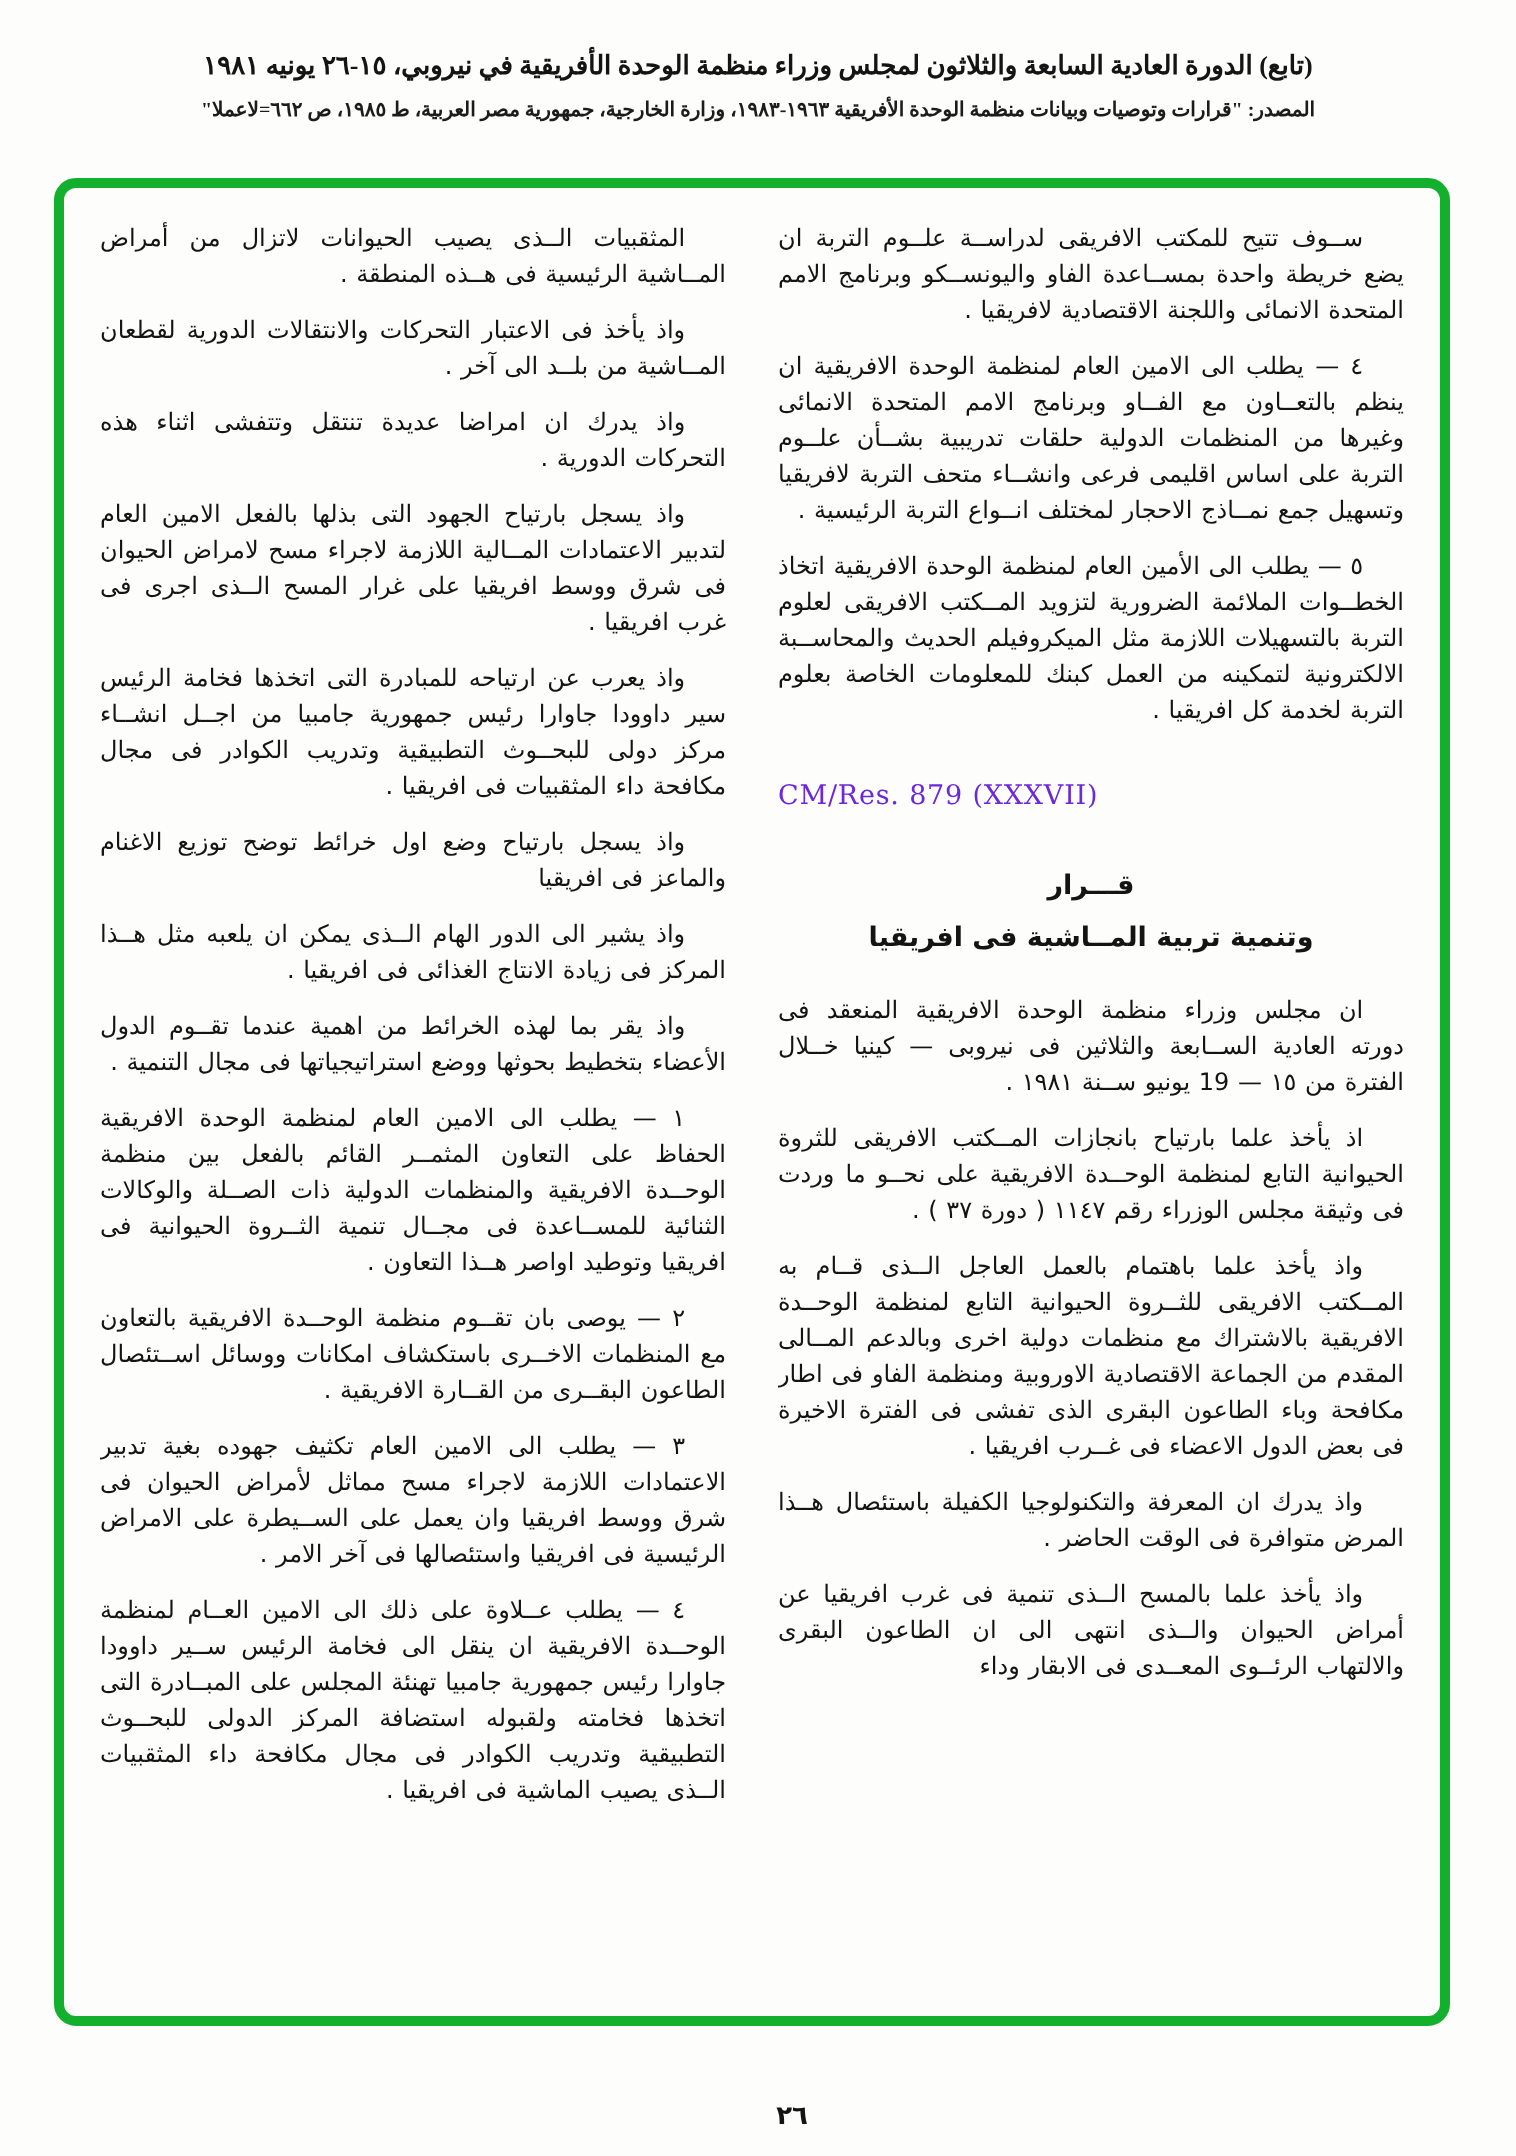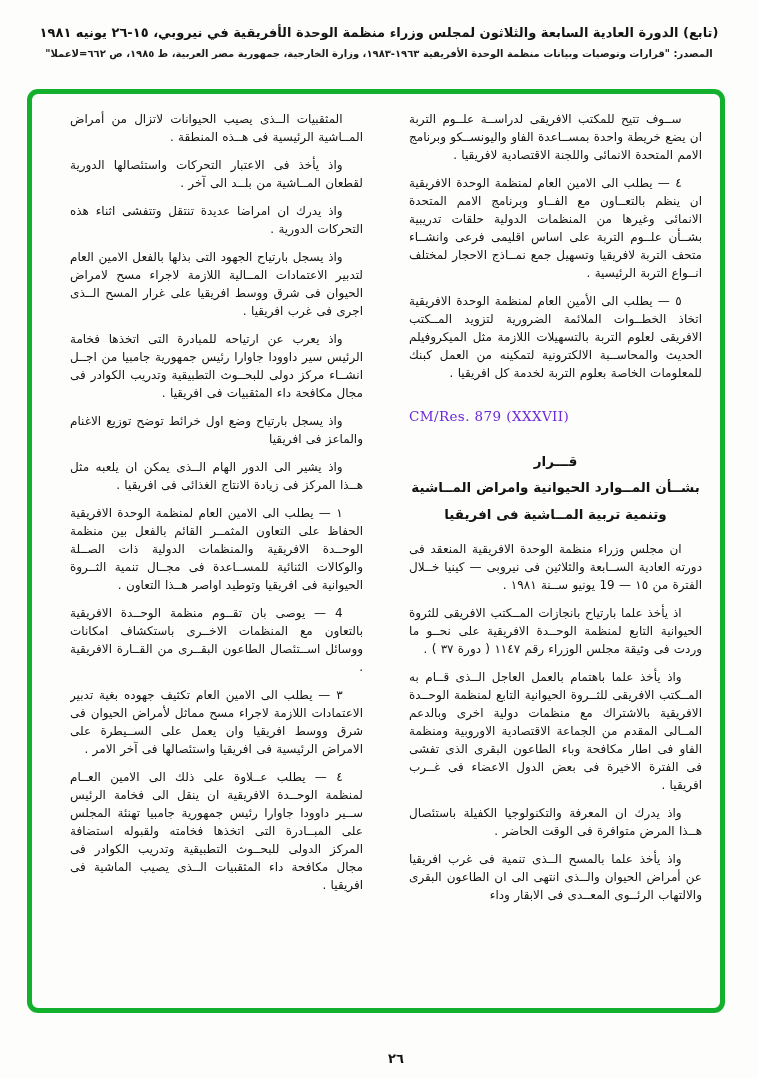--- a/index.html
+++ b/index.html
@@ -12,20 +12,21 @@
     background: var(--page-bg, #fdfdfb);
     font-family: "DejaVu Sans", sans-serif;
     color: var(--ink, #141414);
     overflow: hidden;
   }
   
   .doc-header {
     direction: rtl;
     text-align: center;
     padding-top: 25px;
+    font-family: Liberation Serif, serif;
   }
   .doc-header .line1 {
     font-size: 13px;
     font-weight: bold;
     letter-spacing: 0.2px;
   }
   .doc-header .line2 {
     font-size: 10px;
     font-weight: bold;
     margin-top: 8px;
@@ -47,21 +48,20 @@
     display: flex;
     direction: rtl;          
     gap: 26px;
     padding: 16px 18px 10px 18px;
     height: 100%;
   }
   .col {
     flex: 1 1 0;
     direction: rtl;
     overflow: hidden;
-    margin-left: 20px;
   }
   .col p {
     font-size: 12px;
     line-height: 1.5;
     text-align: justify;
     text-align-last: right;
     text-indent: 1.7em;
     margin-bottom: 10px;
     color: var(--ink, #141414);
     word-spacing: 0.5px;
@@ -110,41 +110,41 @@
 
       <section class="col">
         <p>ســوف تتيح للمكتب الافريقى لدراســة علــوم التربة ان يضع خريطة واحدة بمســاعدة الفاو واليونســكو وبرنامج الامم المتحدة الانمائى واللجنة الاقتصادية لافريقيا .</p>
         <p>٤ — يطلب الى الامين العام لمنظمة الوحدة الافريقية ان ينظم بالتعــاون مع الفــاو وبرنامج الامم المتحدة الانمائى وغيرها من المنظمات الدولية حلقات تدريبية بشــأن علــوم التربة على اساس اقليمى فرعى وانشــاء متحف التربة لافريقيا وتسهيل جمع نمــاذج الاحجار لمختلف انــواع التربة الرئيسية .</p>
         <p>٥ — يطلب الى الأمين العام لمنظمة الوحدة الافريقية اتخاذ الخطــوات الملائمة الضرورية لتزويد المــكتب الافريقى لعلوم التربة بالتسهيلات اللازمة مثل الميكروفيلم الحديث والمحاســبة الالكترونية لتمكينه من العمل كبنك للمعلومات الخاصة بعلوم التربة لخدمة كل افريقيا .</p>
 
         <div class="res-number">CM/Res. 879 (XXXVII)</div>
 
         <div class="res-title">
           <div>قـــرار</div>
-          <div>بشــأن المــوارد الحيوانية وامراض المــاشية</div>
           <div>وتنمية تربية المــاشية فى افريقيا</div>
         </div>
 
         <p>ان مجلس وزراء منظمة الوحدة الافريقية المنعقد فى دورته العادية الســابعة والثلاثين فى نيروبى — كينيا خــلال الفترة من ١٥ — 19 يونيو ســنة ١٩٨١ .</p>
         <p>اذ يأخذ علما بارتياح بانجازات المــكتب الافريقى للثروة الحيوانية التابع لمنظمة الوحــدة الافريقية على نحــو ما وردت فى وثيقة مجلس الوزراء رقم ١١٤٧ ( دورة ٣٧ ) .</p>
         <p>واذ يأخذ علما باهتمام بالعمل العاجل الــذى قــام به المــكتب الافريقى للثــروة الحيوانية التابع لمنظمة الوحــدة الافريقية بالاشتراك مع منظمات دولية اخرى وبالدعم المــالى المقدم من الجماعة الاقتصادية الاوروبية ومنظمة الفاو فى اطار مكافحة وباء الطاعون البقرى الذى تفشى فى الفترة الاخيرة فى بعض الدول الاعضاء فى غــرب افريقيا .</p>
         <p>واذ يدرك ان المعرفة والتكنولوجيا الكفيلة باستئصال هــذا المرض متوافرة فى الوقت الحاضر .</p>
         <p>واذ يأخذ علما بالمسح الــذى تنمية فى غرب افريقيا عن أمراض الحيوان والــذى انتهى الى ان الطاعون البقرى والالتهاب الرئــوى المعــدى فى الابقار وداء</p>
       </section>
 
       <section class="col">
         <p>المثقبيات الــذى يصيب الحيوانات لاتزال من أمراض المــاشية الرئيسية فى هــذه المنطقة .</p>
-        <p>واذ يأخذ فى الاعتبار التحركات واستئصالها الدورية لقطعان المــاشية من بلــد الى آخر .</p>
+        <p>واذ يأخذ فى الاعتبار التحركات والانتقالات الدورية لقطعان المــاشية من بلــد الى آخر .</p>
         <p>واذ يدرك ان امراضا عديدة تنتقل وتتفشى اثناء هذه التحركات الدورية .</p>
         <p>واذ يسجل بارتياح الجهود التى بذلها بالفعل الامين العام لتدبير الاعتمادات المــالية اللازمة لاجراء مسح لامراض الحيوان فى شرق ووسط افريقيا على غرار المسح الــذى اجرى فى غرب افريقيا .</p>
         <p>واذ يعرب عن ارتياحه للمبادرة التى اتخذها فخامة الرئيس سير داوودا جاوارا رئيس جمهورية جامبيا من اجــل انشــاء مركز دولى للبحــوث التطبيقية وتدريب الكوادر فى مجال مكافحة داء المثقبيات فى افريقيا .</p>
         <p>واذ يسجل بارتياح وضع اول خرائط توضح توزيع الاغنام والماعز فى افريقيا</p>
         <p>واذ يشير الى الدور الهام الــذى يمكن ان يلعبه مثل هــذا المركز فى زيادة الانتاج الغذائى فى افريقيا .</p>
+        <p>واذ يقر بما لهذه الخرائط من اهمية عندما تقــوم الدول الأعضاء بتخطيط بحوثها ووضع استراتيجياتها فى مجال التنمية .</p>
         <p>١ — يطلب الى الامين العام لمنظمة الوحدة الافريقية الحفاظ على التعاون المثمــر القائم بالفعل بين منظمة الوحــدة الافريقية والمنظمات الدولية ذات الصــلة والوكالات الثنائية للمســاعدة فى مجــال تنمية الثــروة الحيوانية فى افريقيا وتوطيد اواصر هــذا التعاون .</p>
-        <p>4 — يوصى بان تقــوم منظمة الوحــدة الافريقية بالتعاون مع المنظمات الاخــرى باستكشاف امكانات ووسائل اســتئصال الطاعون البقــرى من القــارة الافريقية .</p>
+        <p>٢ — يوصى بان تقــوم منظمة الوحــدة الافريقية بالتعاون مع المنظمات الاخــرى باستكشاف امكانات ووسائل اســتئصال الطاعون البقــرى من القــارة الافريقية .</p>
         <p>٣ — يطلب الى الامين العام تكثيف جهوده بغية تدبير الاعتمادات اللازمة لاجراء مسح مماثل لأمراض الحيوان فى شرق ووسط افريقيا وان يعمل على الســيطرة على الامراض الرئيسية فى افريقيا واستئصالها فى آخر الامر .</p>
         <p>٤ — يطلب عــلاوة على ذلك الى الامين العــام لمنظمة الوحــدة الافريقية ان ينقل الى فخامة الرئيس ســير داوودا جاوارا رئيس جمهورية جامبيا تهنئة المجلس على المبــادرة التى اتخذها فخامته ولقبوله استضافة المركز الدولى للبحــوث التطبيقية وتدريب الكوادر فى مجال مكافحة داء المثقبيات الــذى يصيب الماشية فى افريقيا .</p>
       </section>
 
     </div>
   </div>
 
   <div class="page-number">٢٦</div>
 
 </div>

